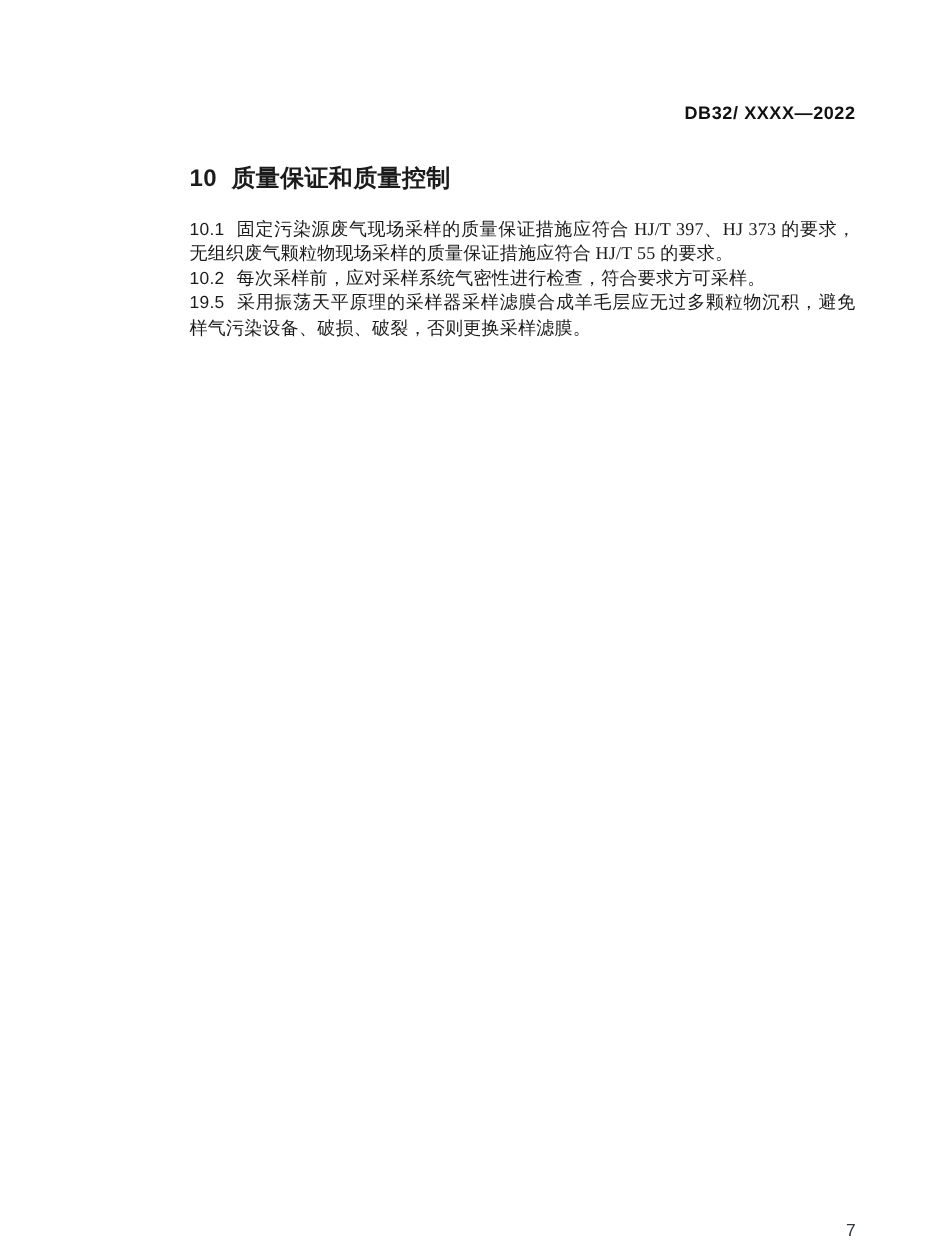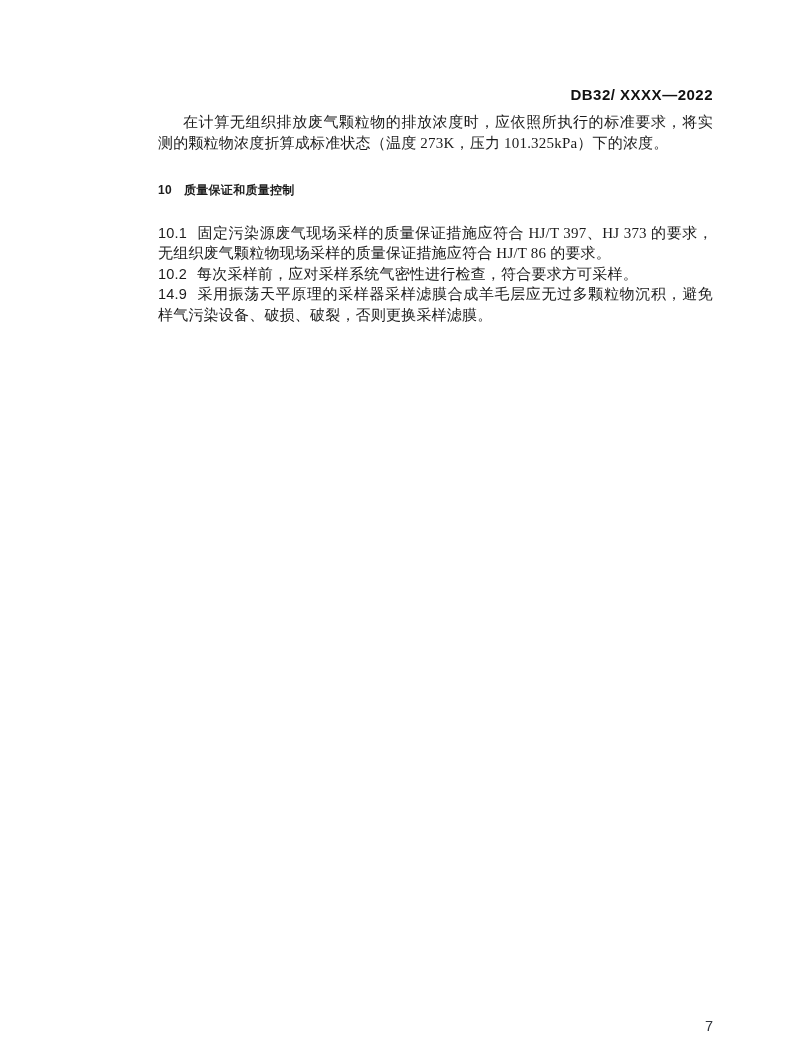--- a/index.html
+++ b/index.html
@@ -40,21 +40,21 @@
     letter-spacing: 0.2px;
   }
   .intro {
     margin: 0;
     text-indent: 25px;
   }
   .section-heading {
     margin: 27px 0 22px 0;
     font-family: "Liberation Sans", "DejaVu Sans", sans-serif;
     font-weight: 700;
-    font-size: 12px;
+    font-size: 20px;
     text-align: left;
     letter-spacing: 0.3px;
   }
   .section-heading .sec-num {
     display: inline-block;
     margin-right: 12px;
   }
   .clause {
     margin: 0;
   }
@@ -80,32 +80,31 @@
 <body>
 
 <div class="page">
 
   <div class="running-header">
     <span>DB32/ XXXX—2022</span>
   </div>
 
   <div class="content">
 
-    <p class="intro">在计算无组织排放废气颗粒物的排放浓度时，应依照所执行的标准要求，将实测的颗粒物浓度折算成标准状态（温度 273K，压力 101.325kPa）下的浓度。</p>
 
     <h2 class="section-heading"><span class="sec-num">10</span><span>质量保证和质量控制</span></h2>
 
-    <p class="clause"><span class="clause-num">10.1</span><span>固定污染源废气现场采样的质量保证措施应符合 HJ/T 397、HJ 373 的要求，无组织废气颗粒物现场采样的质量保证措施应符合 HJ/T 86 的要求。</span></p>
+    <p class="clause"><span class="clause-num">10.1</span><span>固定污染源废气现场采样的质量保证措施应符合 HJ/T 397、HJ 373 的要求，无组织废气颗粒物现场采样的质量保证措施应符合 HJ/T 55 的要求。</span></p>
 
     <p class="clause"><span class="clause-num">10.2</span><span>每次采样前，应对采样系统气密性进行检查，符合要求方可采样。</span></p>
 
 
 
 
-    <p class="clause"><span class="clause-num">14.9</span><span>采用振荡天平原理的采样器采样滤膜合成羊毛层应无过多颗粒物沉积，避免样气污染设备、破损、破裂，否则更换采样滤膜。</span></p>
+    <p class="clause"><span class="clause-num">19.5</span><span>采用振荡天平原理的采样器采样滤膜合成羊毛层应无过多颗粒物沉积，避免样气污染设备、破损、破裂，否则更换采样滤膜。</span></p>
 
   </div>
 
   <div class="footer">
     <span>7</span>
   </div>
 
 </div>
 
 </body></html>

